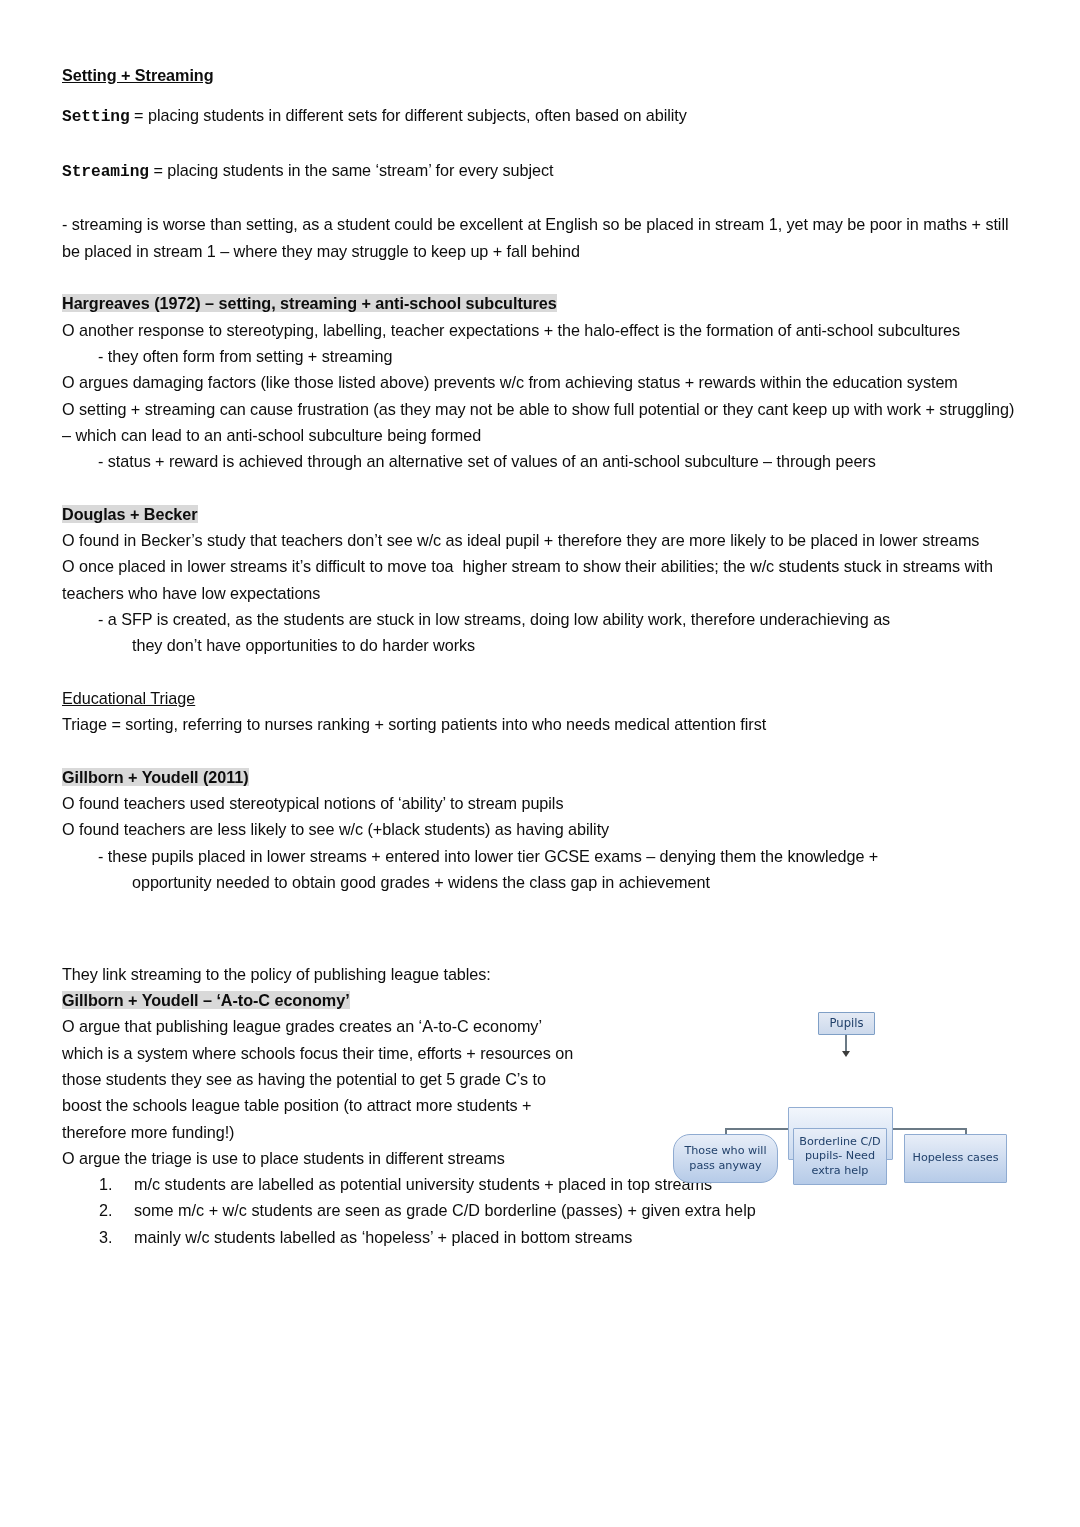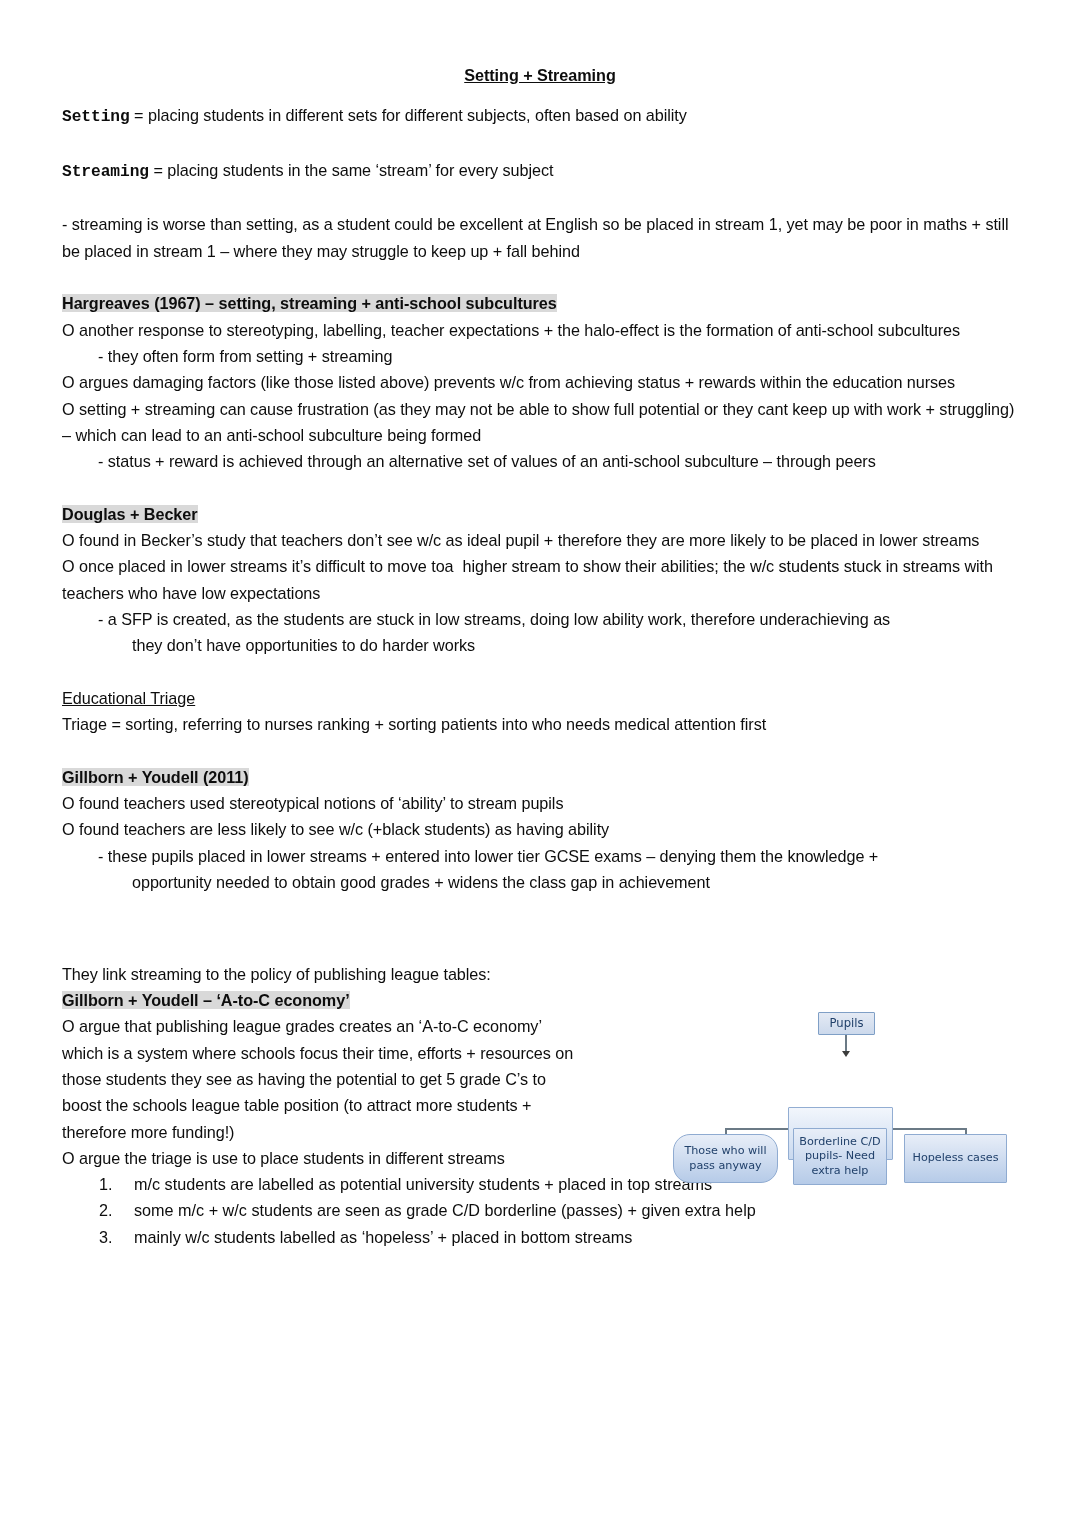--- a/index.html
+++ b/index.html
@@ -32,21 +32,21 @@
   
   .line {
     font-family: "Liberation Sans", "DejaVu Sans", sans-serif;
     font-size: 16.2px;
     line-height: 26.3px;
     color: #0d0d0d;
     letter-spacing: -0.05px;
     white-space: pre-wrap;
   }
   .doc-title {
-    text-align: center;
+    text-align: left;
     font-weight: bold;
     text-decoration: underline;
     margin-bottom: 1px;
   }
   .b { font-weight: bold; font-family: Liberation Mono, monospace; }
   .u { text-decoration: underline; }
   .hl {
     background: #d9d9d9;
     font-weight: bold;
     box-decoration-break: clone;
@@ -163,24 +163,24 @@
     <div class="spacer"></div>
 
     <div class="line"><span class="b">Streaming</span><span> = placing students in the same ‘stream’ for every subject</span></div>
 
     <div class="spacer"></div>
 
     <div class="line para-wrap">- streaming is worse than setting, as a student could be excellent at English so be placed in stream 1, yet may be poor in maths + still be placed in stream 1 – where they may struggle to keep up + fall behind</div>
 
     <div class="spacer"></div>
 
-    <div class="line"><span class="hl">Hargreaves (1967) – setting, streaming + anti-school subcultures</span></div>
+    <div class="line"><span class="hl">Hargreaves (1972) – setting, streaming + anti-school subcultures</span></div>
     <div class="line para-wrap">O another response to stereotyping, labelling, teacher expectations + the halo-effect is the formation of anti-school subcultures</div>
     <div class="line indent1">- they often form from setting + streaming</div>
-    <div class="line para-wrap">O argues damaging factors (like those listed above) prevents w/c from achieving status + rewards within the education nurses</div>
+    <div class="line para-wrap">O argues damaging factors (like those listed above) prevents w/c from achieving status + rewards within the education system</div>
     <div class="line para-wrap">O setting + streaming can cause frustration (as they may not be able to show full potential or they cant keep up with work + struggling) – which can lead to an anti-school subculture being formed</div>
     <div class="line indent1">- status + reward is achieved through an alternative set of values of an anti-school subculture – through peers</div>
 
     <div class="spacer"></div>
 
     <div class="line"><span class="hl">Douglas + Becker</span></div>
     <div class="line para-wrap">O found in Becker’s study that teachers don’t see w/c as ideal pupil + therefore they are more likely to be placed in lower streams</div>
     <div class="line para-wrap">O once placed in lower streams it’s difficult to move toa  higher stream to show their abilities; the w/c students stuck in streams with teachers who have low expectations</div>
     <div class="line indent1">- a SFP is created, as the students are stuck in low streams, doing low ability work, therefore underachieving as</div>
     <div class="line indent2">they don’t have opportunities to do harder works</div>

